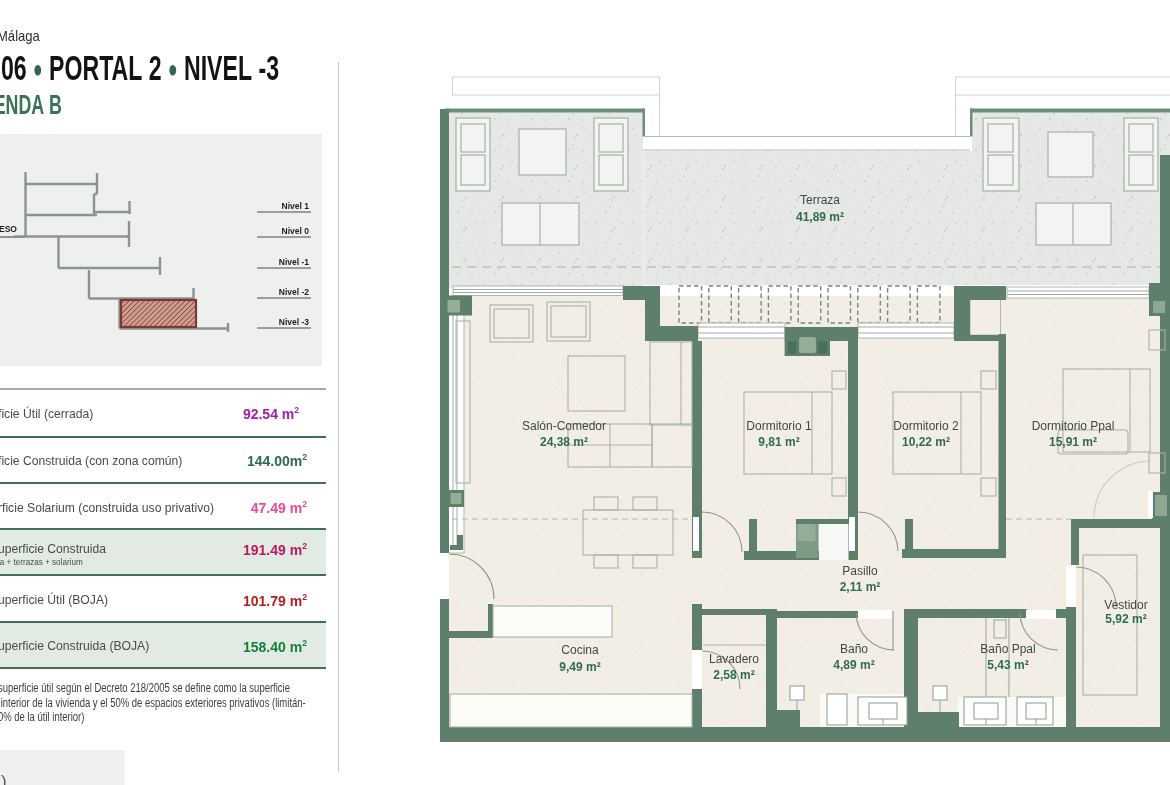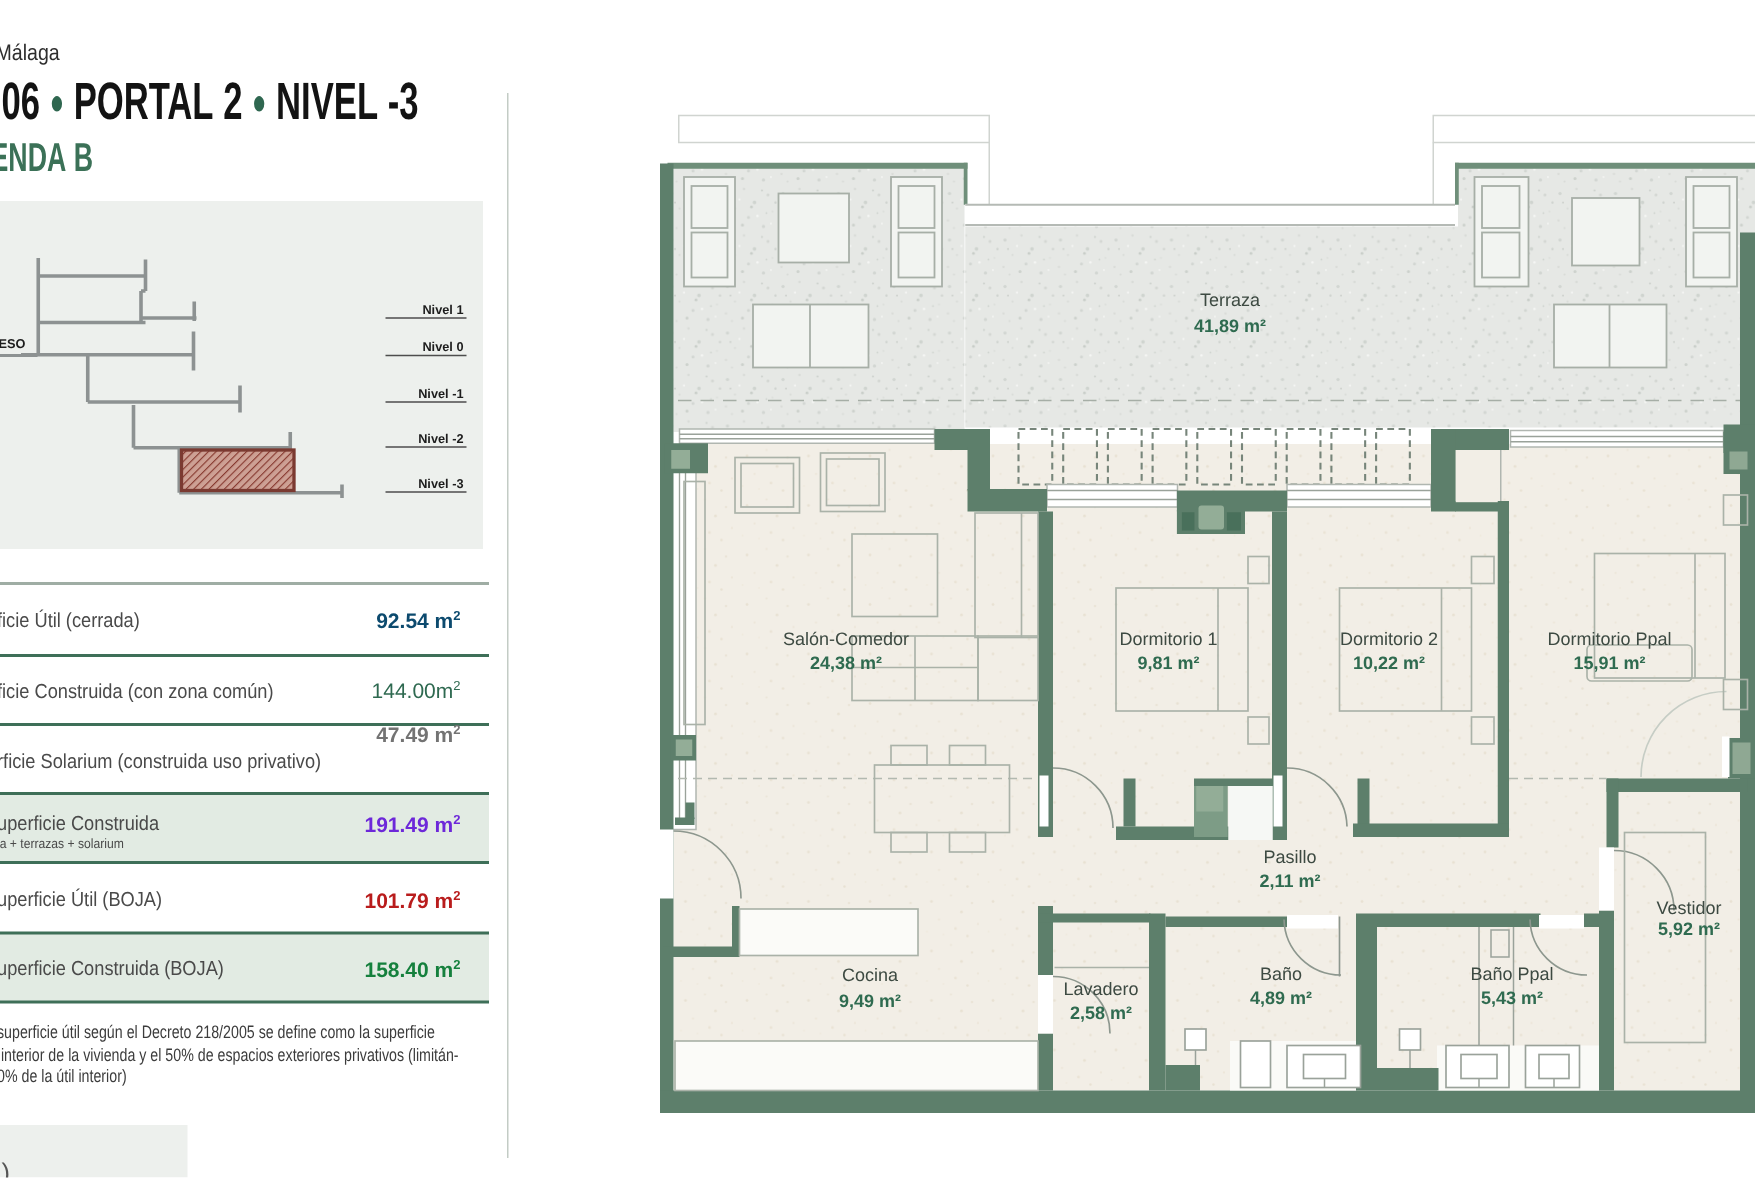--- a/index.html
+++ b/index.html
@@ -79,24 +79,24 @@
   <div class="abs" style="left:0;top:667px;width:326px;height:2px;background:#3e6f58;"></div>
 
   <div class="abs" style="left:-2px;top:406px;font-size:13.5px;color:#4a4a4a;transform:scaleX(0.9);transform-origin:0 0;">ficie Útil (cerrada)</div>
   <div class="abs" style="left:-2px;top:453px;font-size:13.5px;color:#4a4a4a;transform:scaleX(0.9);transform-origin:0 0;">ficie Construida (con zona común)</div>
   <div class="abs" style="left:-2px;top:500px;font-size:13.5px;color:#4a4a4a;transform:scaleX(0.9);transform-origin:0 0;">rficie Solarium (construida uso privativo)</div>
   <div class="abs" style="left:-2px;top:541px;font-size:13.5px;color:#4a4a4a;transform:scaleX(0.9);transform-origin:0 0;">uperficie Construida</div>
   <div class="abs" style="left:-2px;top:557px;font-size:9px;color:#4a4a4a;transform:scaleX(0.9);transform-origin:0 0;">la + terrazas + solarium</div>
   <div class="abs" style="left:-2px;top:592px;font-size:13.5px;color:#4a4a4a;transform:scaleX(0.9);transform-origin:0 0;">uperficie Útil (BOJA)</div>
   <div class="abs" style="left:-2px;top:638px;font-size:13.5px;color:#4a4a4a;transform:scaleX(0.9);transform-origin:0 0;">uperficie Construida (BOJA)</div>
 
-  <div class="abs" style="left:235px;top:405px;width:72px;text-align:right;font-size:14px;font-weight:bold;color:#0c4a6e;">92.54 m<sup>2</sup></div>
-  <div class="abs" style="left:235px;top:452px;width:72px;text-align:right;font-size:14px;font-weight:normal;color:#2e6950;">144.00m<sup>2</sup></div>
-  <div class="abs" style="left:235px;top:481px;width:72px;text-align:right;font-size:14px;font-weight:bold;color:#737373;">47.49 m<sup>2</sup></div>
-  <div class="abs" style="left:235px;top:541px;width:72px;text-align:right;font-size:14px;font-weight:bold;color:#6d28d9;">191.49 m<sup>2</sup></div>
+  <div class="abs" style="left:235px;top:405px;width:72px;text-align:center;font-size:14px;font-weight:bold;color:#a21caf;">92.54 m<sup>2</sup></div>
+  <div class="abs" style="left:235px;top:452px;width:72px;text-align:right;font-size:14px;font-weight:bold;color:#2e6950;">144.00m<sup>2</sup></div>
+  <div class="abs" style="left:235px;top:499px;width:72px;text-align:right;font-size:14px;font-weight:bold;color:#ec4899;">47.49 m<sup>2</sup></div>
+  <div class="abs" style="left:235px;top:541px;width:72px;text-align:right;font-size:14px;font-weight:bold;color:#be185d;">191.49 m<sup>2</sup></div>
   <div class="abs" style="left:235px;top:592px;width:72px;text-align:right;font-size:14px;font-weight:bold;color:#b91c1c;">101.79 m<sup>2</sup></div>
   <div class="abs" style="left:235px;top:638px;width:72px;text-align:right;font-size:14px;font-weight:bold;color:#15803d;">158.40 m<sup>2</sup></div>
 
   <div class="abs" style="left:-2px;top:681px;font-size:12px;color:#3c3c3c;line-height:14.5px;white-space:nowrap;transform:scaleX(0.79);transform-origin:0 0;">
     superficie útil según el Decreto 218/2005 se define como la superficie<br>
     &nbsp;interior de la vivienda y el 50% de espacios exteriores privativos (limitán-<br>
     0% de la útil interior)
   </div>
 
   <div class="abs" style="left:0;top:750px;width:125px;height:35px;background:#edf0ed;"></div>

